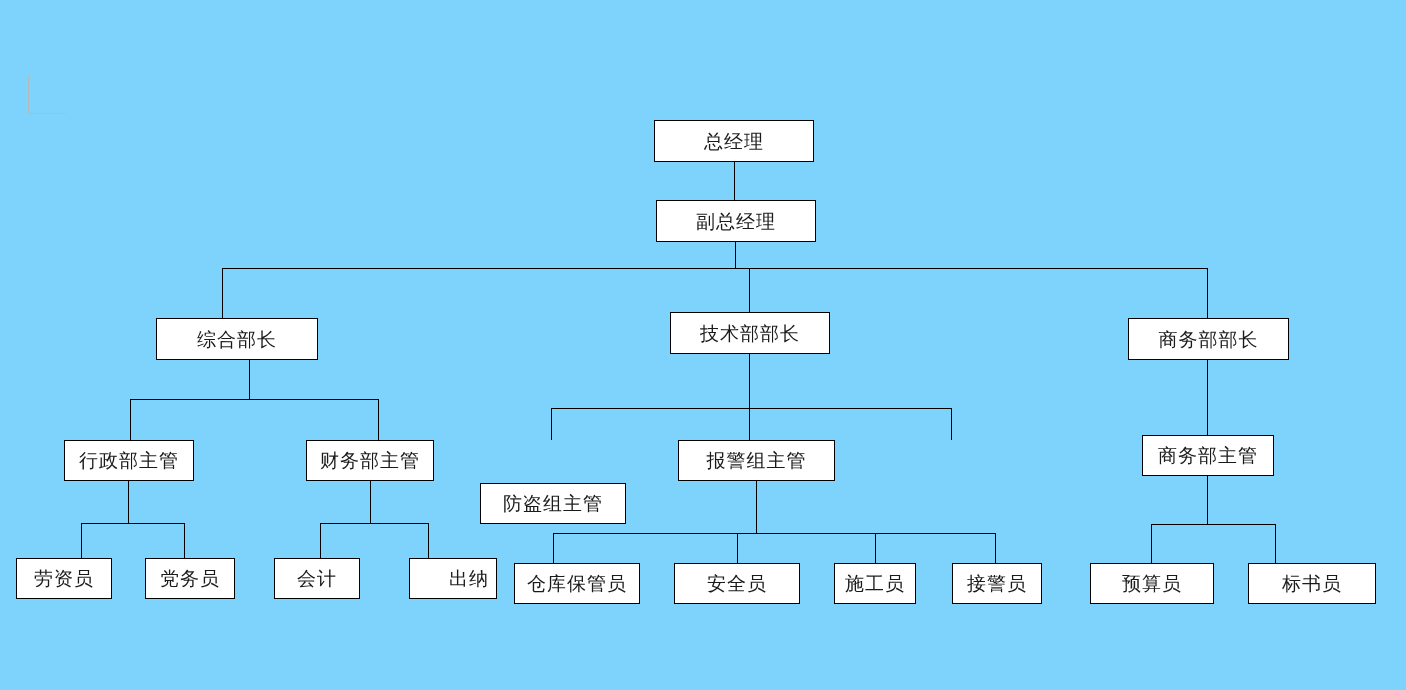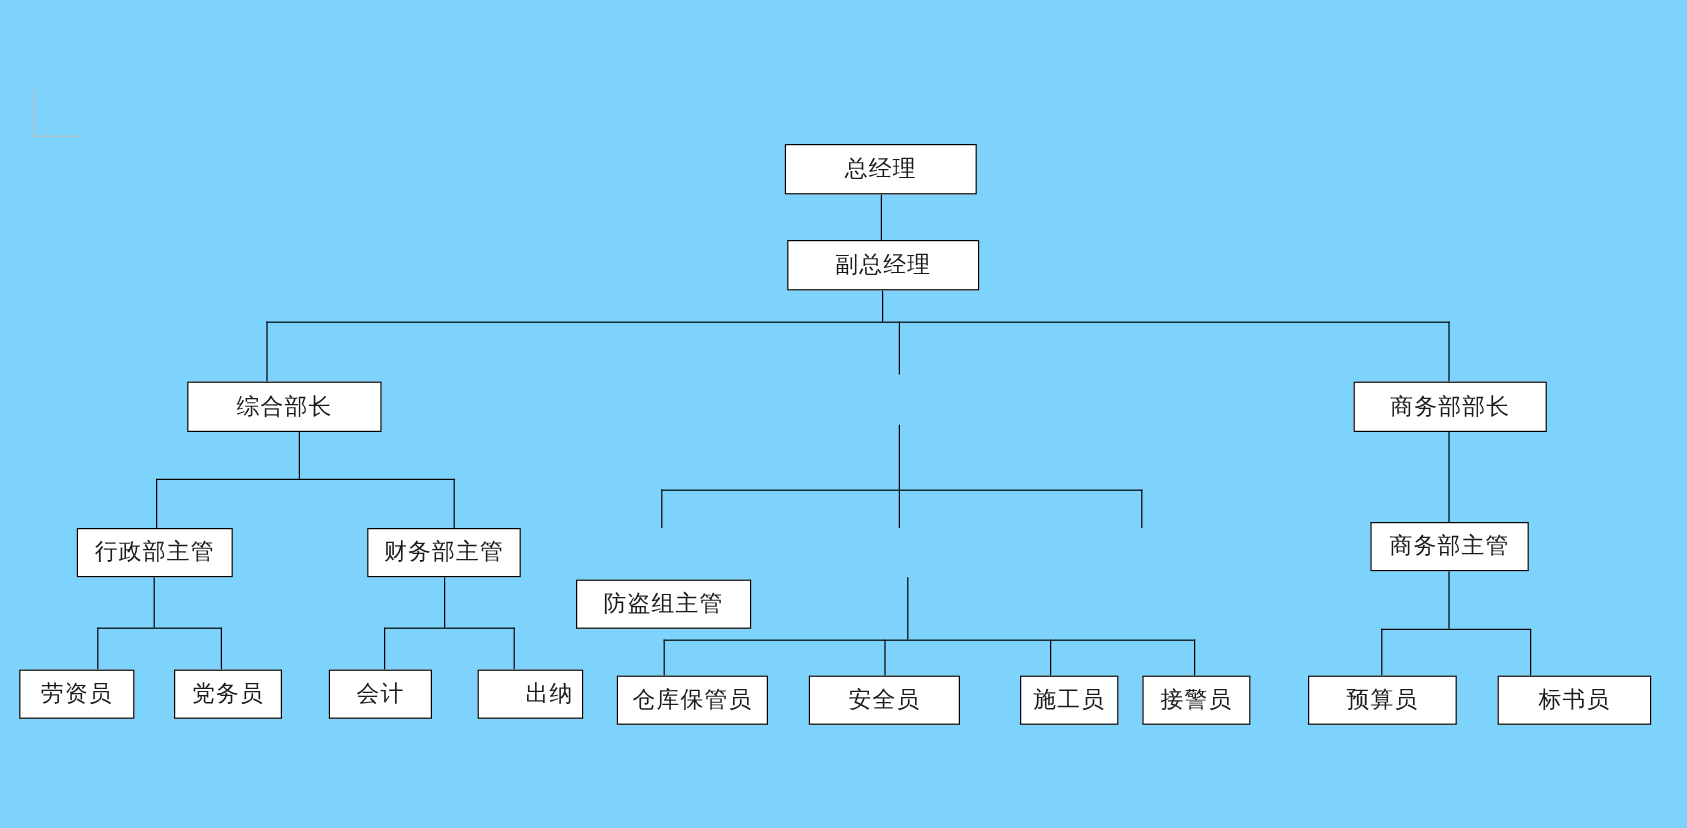--- a/index.html
+++ b/index.html
@@ -82,28 +82,30 @@
     <div class="edge edge-v" style="left: 553px; top: 533px; height: 30px;"></div>
     <div class="edge edge-v" style="left: 737px; top: 533px; height: 30px;"></div>
     <div class="edge edge-v" style="left: 875px; top: 533px; height: 30px;"></div>
     <div class="edge edge-v" style="left: 995px; top: 533px; height: 30px;"></div>
     <div class="edge edge-v" style="left: 1207px; top: 476px; height: 48px;"></div>
     <div class="edge edge-v" style="left: 1151px; top: 524px; height: 39px;"></div>
     <div class="edge edge-v" style="left: 1275px; top: 524px; height: 39px;"></div>
     <div class="node" style="left: 654px; top: 120px; width: 160px; height: 42px;">总经理</div>
     <div class="node" style="left: 656px; top: 200px; width: 160px; height: 42px; text-align: right;">副总经理</div>
     <div class="node" style="left: 156px; top: 318px; width: 162px; height: 42px;">综合部长</div>
+    <div class="node" style="left: 670px; top: 312px; width: 160px; height: 42px;">技术部部长</div>
     <div class="node" style="left: 1128px; top: 318px; width: 161px; height: 42px;">商务部部长</div>
     <div class="node" style="left: 64px; top: 440px; width: 130px; height: 41px;">行政部主管</div>
     <div class="node" style="left: 306px; top: 440px; width: 128px; height: 41px;">财务部主管</div>
     <div class="node" style="left: 480px; top: 440px; width: 146px; height: 41px; margin-top: 43px;">防盗组主管</div>
+    <div class="node" style="left: 678px; top: 440px; width: 157px; height: 41px;">报警组主管</div>
     <div class="node" style="left: 16px; top: 558px; width: 96px; height: 41px;">劳资员</div>
     <div class="node" style="left: 1142px; top: 435px; width: 132px; height: 41px;">商务部主管</div>
     <div class="node" style="left: 145px; top: 558px; width: 90px; height: 41px;">党务员</div>
     <div class="node" style="left: 274px; top: 558px; width: 86px; height: 41px;">会计</div>
-    <div class="node" style="left: 398px; top: 558px; width: 88px; height: 41px; padding-left: 32px;">出纳</div>
+    <div class="node" style="left: 409px; top: 558px; width: 88px; height: 41px; padding-left: 32px;">出纳</div>
     <div class="node" style="left: 514px; top: 563px; width: 126px; height: 41px;">仓库保管员</div>
     <div class="node" style="left: 674px; top: 563px; width: 126px; height: 41px; text-align: right;">安全员</div>
-    <div class="node" style="left: 834px; top: 563px; width: 82px; height: 41px; margin-left: 16px;">施工员</div>
+    <div class="node" style="left: 834px; top: 563px; width: 82px; height: 41px;">施工员</div>
     <div class="node" style="left: 952px; top: 563px; width: 90px; height: 41px;">接警员</div>
     <div class="node" style="left: 1090px; top: 563px; width: 124px; height: 41px;">预算员</div>
     <div class="node" style="left: 1248px; top: 563px; width: 128px; height: 41px;">标书员</div>
   </div>
 
 </body></html>

